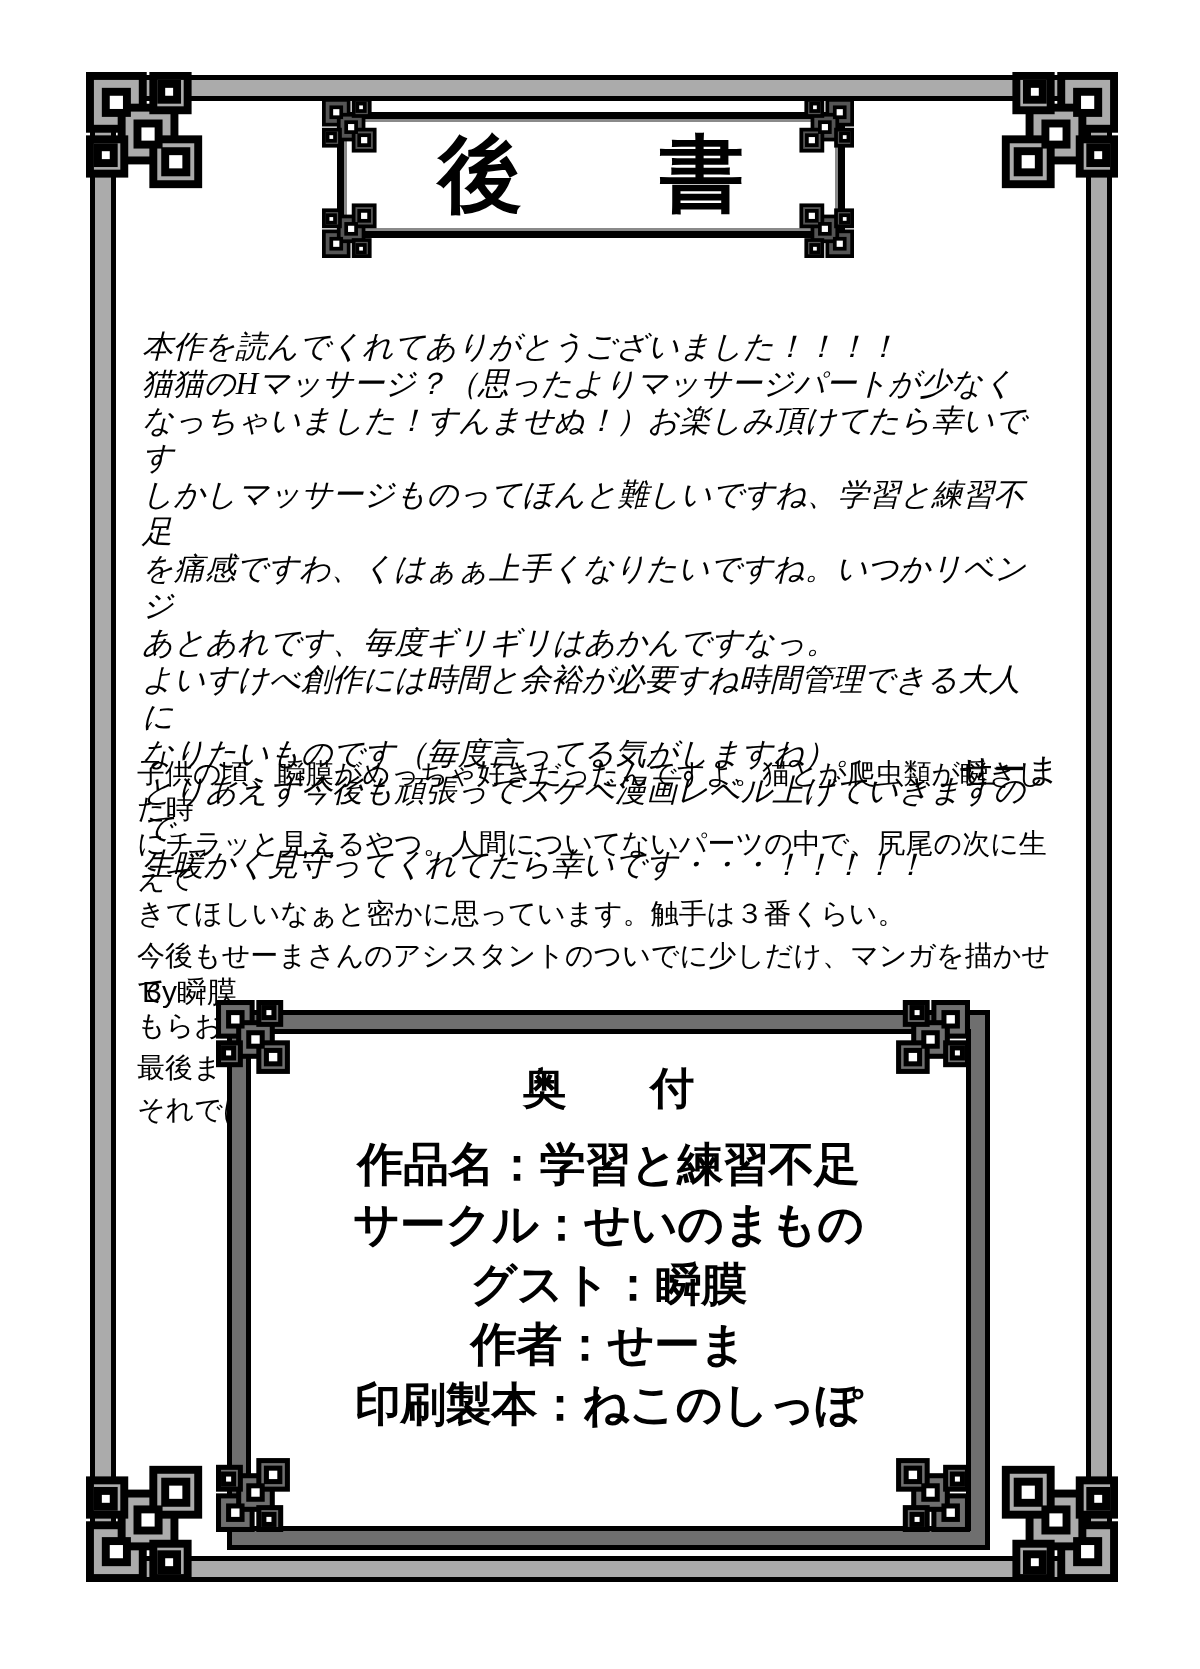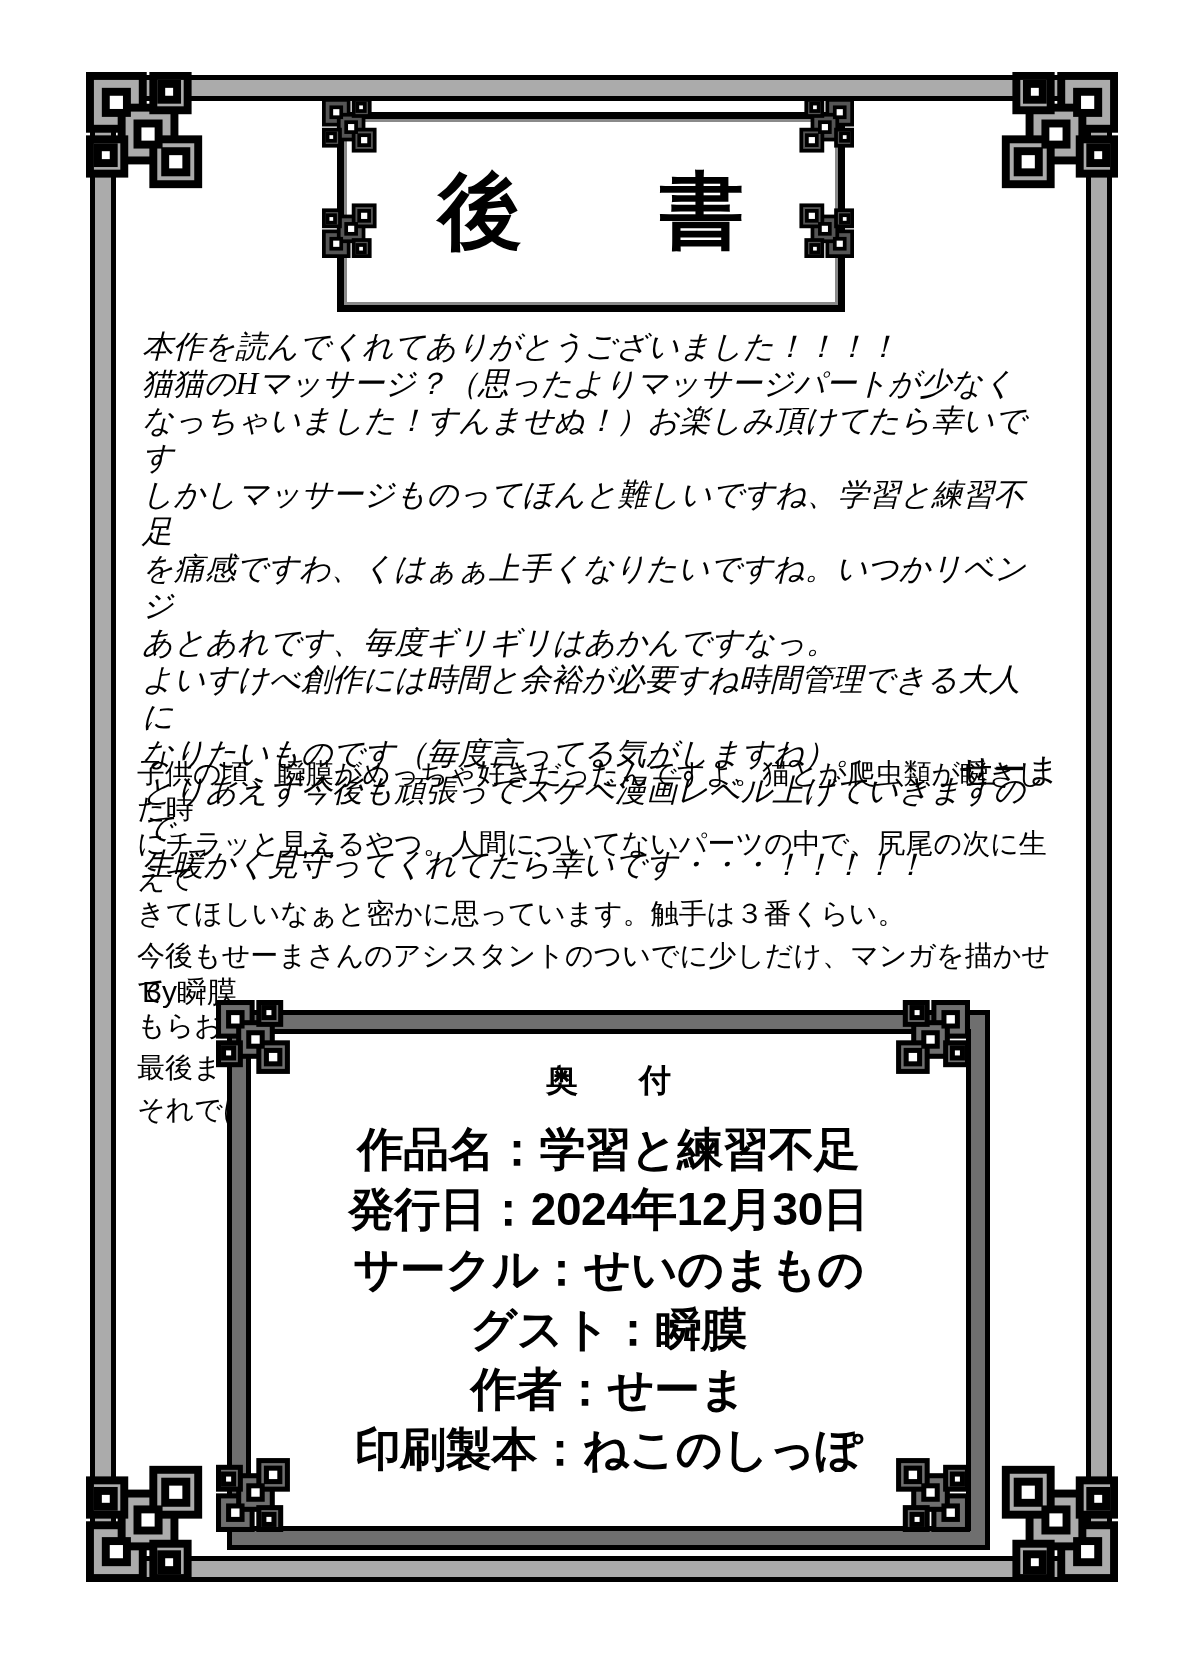--- a/index.html
+++ b/index.html
@@ -26,21 +26,21 @@
   .knot.big   { width:132px; height:132px; }
   .knot.mid   { width:84px;  height:84px;  }
   .knot.small { width:62px;  height:62px;  }
   .r90  { transform:rotate(90deg); }
   .r180 { transform:rotate(180deg); }
   .r270 { transform:rotate(270deg); }
 
   
   .title-box {
     position:absolute; left:337px; top:112px;
-    width:508px; height:200px;
+    width:508px; height:126px;
     box-sizing:border-box;
     background:#fff;
     border:7px solid #000;
     box-shadow: inset 0 0 0 3px #8a8a8a;
     display:flex; align-items:center; justify-content:center;
   }
   .title-text {
     font-size:84px; font-weight:bold;
     letter-spacing:0.32em;
     margin-left:0.32em; 
@@ -85,21 +85,21 @@
     position:absolute; left:232px; top:1015px;
     width:753px; height:530px;
     box-sizing:border-box;
     background:#fff;
     border:14px solid #6f6f6f;
     box-shadow: 0 0 0 5px #000, inset 0 0 0 5px #000;
     text-align:center;
   }
   .colophon-title {
     margin-top:30px;
-    font-size:32px; font-weight:bold;
+    font-size:44px; font-weight:bold;
     letter-spacing:0.45em; margin-left:0.45em;
     white-space:pre;
   }
   .colophon-rows { margin-top:16px; }
   .colophon-row {
     font-size:46px; font-weight:bold;
     line-height:60px;
     letter-spacing:-0.01em;
     white-space:nowrap;
   }
@@ -176,21 +176,20 @@
 もらおうと思っています。</p>
   <p>最後まで読んで下さりありがとうございました！</p>
   <p>それではまた会う日まで☆</p>
 </div>
 <div class="guest-sig">By瞬膜</div>
 
 <div class="colophon">
   <div class="colophon-title">奥　付</div>
   <div class="colophon-rows">
     <div class="colophon-row">作品名：学習と練習不足</div>
-    <div class="colophon-row">発行日：2024年12月30日</div>
     <div class="colophon-row">サークル：せいのまもの</div>
     <div class="colophon-row">グスト：瞬膜</div>
     <div class="colophon-row">作者：せーま</div>
     <div class="colophon-row">印刷製本：ねこのしっぽ</div>
   </div>
 </div>
 <svg class="knot mid" style="left:216px; top:1000px; color:#6f6f6f">
     <use href="#knot-sym"></use>
   </svg>
 <svg class="knot mid r90" style="left:886px; top:1000px; color:#6f6f6f">

